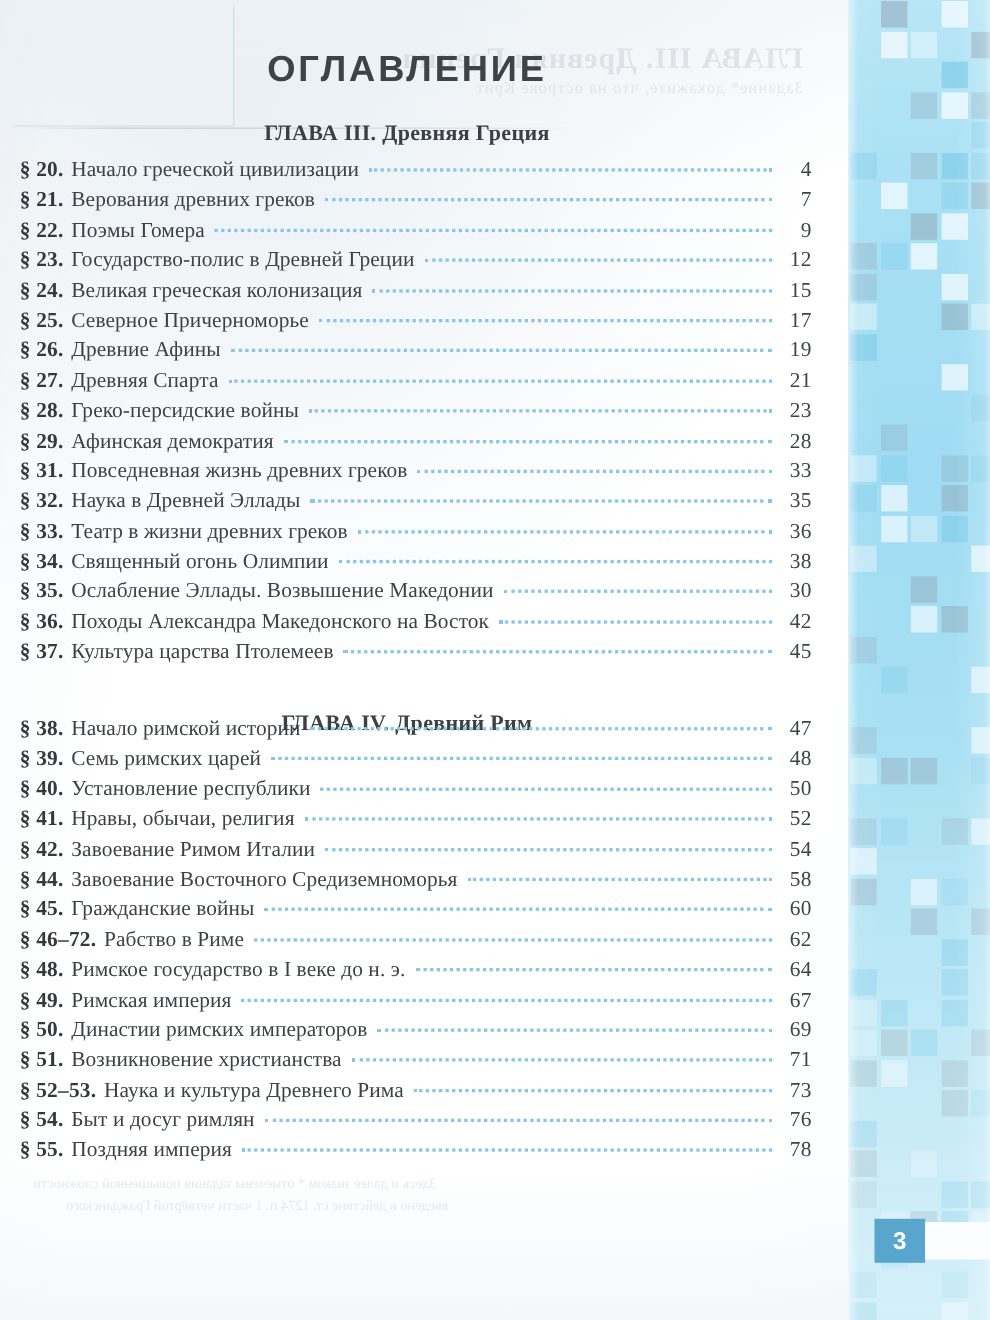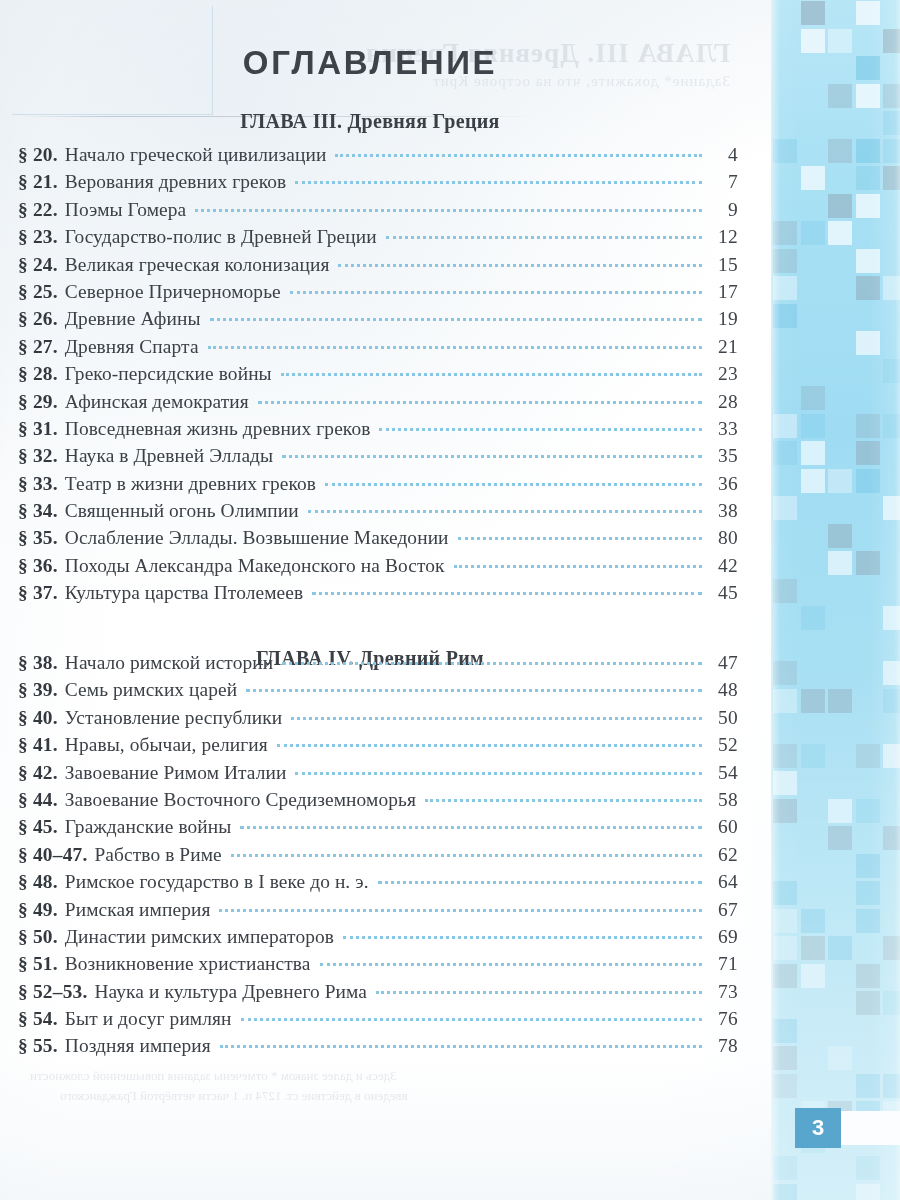--- a/index.html
+++ b/index.html
@@ -303,21 +303,21 @@
         <div class="toc-entry">
           <span class="toc-num">§ 34.</span>
           <span class="toc-label">Священный огонь Олимпии</span>
           <span class="toc-leader"></span>
           <span class="toc-page">38</span>
         </div>
         <div class="toc-entry">
           <span class="toc-num">§ 35.</span>
           <span class="toc-label">Ослабление Эллады. Возвышение Македонии</span>
           <span class="toc-leader"></span>
-          <span class="toc-page">80</span>
+          <span class="toc-page">30</span>
         </div>
         <div class="toc-entry">
           <span class="toc-num">§ 36.</span>
           <span class="toc-label">Походы Александра Македонского на Восток</span>
           <span class="toc-leader"></span>
           <span class="toc-page">42</span>
         </div>
         <div class="toc-entry">
           <span class="toc-num">§ 37.</span>
           <span class="toc-label">Культура царства Птолемеев</span>
@@ -365,21 +365,21 @@
           <span class="toc-leader"></span>
           <span class="toc-page">58</span>
         </div>
         <div class="toc-entry">
           <span class="toc-num">§ 45.</span>
           <span class="toc-label">Гражданские войны</span>
           <span class="toc-leader"></span>
           <span class="toc-page">60</span>
         </div>
         <div class="toc-entry">
-          <span class="toc-num">§ 40–47.</span>
+          <span class="toc-num">§ 46–72.</span>
           <span class="toc-label">Рабство в Риме</span>
           <span class="toc-leader"></span>
           <span class="toc-page">62</span>
         </div>
         <div class="toc-entry">
           <span class="toc-num">§ 48.</span>
           <span class="toc-label">Римское государство в I веке до н. э.</span>
           <span class="toc-leader"></span>
           <span class="toc-page">64</span>
         </div>

